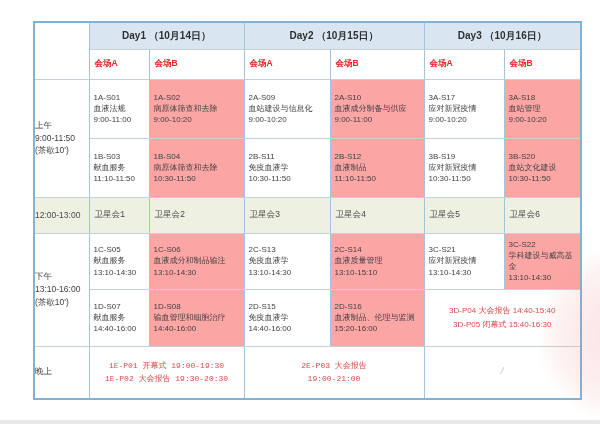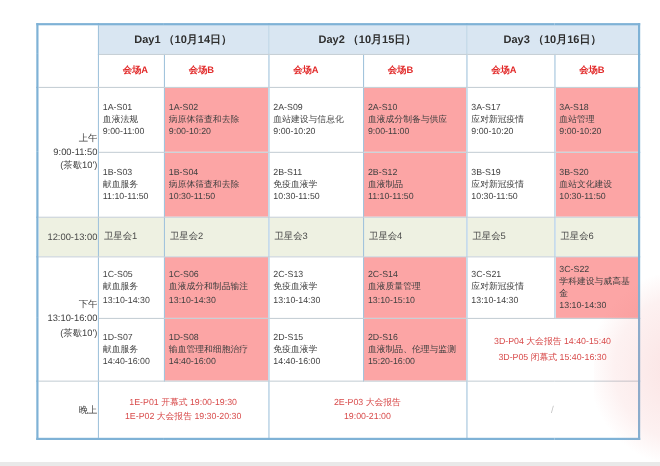--- a/index.html
+++ b/index.html
@@ -26,48 +26,48 @@
     vertical-align:middle;
     overflow:hidden;
     padding:0;
   }
   tr.r-day{height:27px;border-radius:13px;}
   tr.r-venue{height:30px;}
   tr.r-m{height:59px;}
   tr.r-sat{height:36px;padding-left:48px;}
   tr.r-c{height:56px;}
   tr.r-d{height:57px;}
-  tr.r-eve{height:53px;}
+  tr.r-eve{height:53px;font-family:Liberation Mono, monospace;}
   td.day{
     background:#d9e6f2;
     text-align:center;
     font-weight:bold;
     font-size:10px;
     color:#2e2e2e;
   }
   td.corner{background:#ffffff;}
   td.venue{
     font-size:8.5px;font-weight:bold;color:#e22a2a;
-    padding-left:22px;background:#ffffff;
+    padding-left:5px;background:#ffffff;
   }
   td.sess{
     font-size:8px;color:#3f3f3f;line-height:1.4;
     padding:0 4px;text-align:left;
   }
   .shade{background:#fca5a5;}
   td.time{
-    text-align:right;font-size:8.5px;color:#3f3f3f;line-height:1.5;
+    text-align:left;font-size:8.5px;color:#3f3f3f;line-height:1.5;
     background:#ffffff;
     margin-top:44px;
   }
   tr.r-sat td{
     background:#eef1e2;
     font-size:8.5px;color:#4a4a4a;
   }
-  tr.r-sat td.sat-cell{padding-left:5px;text-align:left;}
+  tr.r-sat td.sat-cell{padding-left:5px;text-align:left;font-family:Liberation Mono, monospace;}
   td.plenary{
     text-align:center;
     font-size:8px;color:#d84a4a;line-height:1.7;
     background:#ffffff;
   }
   td.slash-cell{
     text-align:center;font-size:9px;color:#c4c4c4;background:#ffffff;
   }
   .stamp-watermark{
     position:absolute;

